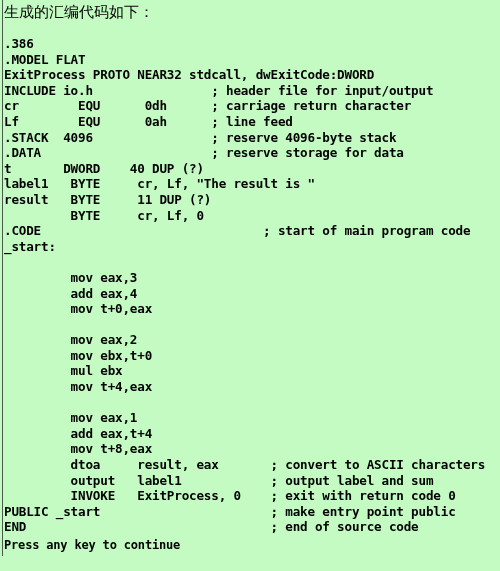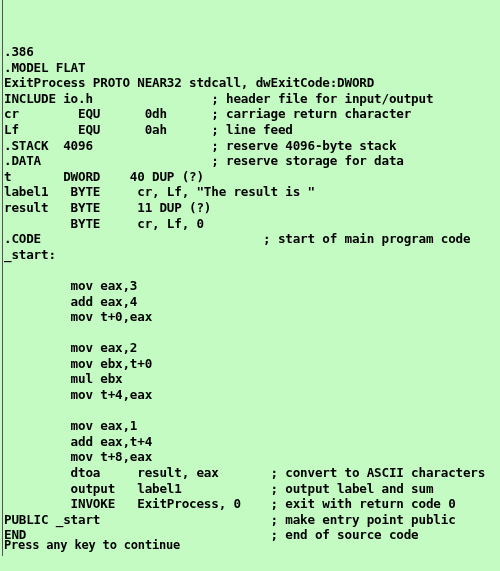--- a/index.html
+++ b/index.html
@@ -44,21 +44,20 @@
     position: absolute;
     left: 4px;
     top: 36px;
     font-family: "DejaVu Sans Mono", monospace;
     font-size: 12.6px;
     font-weight: bold;
     line-height: 15.6px;
     color: #000000;
     letter-spacing: -0.18px;
     white-space: pre;
-    margin-top: 8px;
   }
   .line {
     height: 15.6px;
     white-space: pre;
   }
   #footer {
     position: absolute;
     left: 4px;
     top: 538px;
     font-family: "DejaVu Sans Mono", monospace;
@@ -70,18 +69,19 @@
     white-space: pre;
   }
 </style>
 </head>
 <body>
 
 <div id="page">
 
   <div id="left-rule"></div>
 
+  <div id="header">生成的汇编代码如下：</div>
 
   <div id="code"><div class="line">.386</div><div class="line">.MODEL FLAT</div><div class="line">ExitProcess PROTO NEAR32 stdcall, dwExitCode:DWORD</div><div class="line">INCLUDE io.h                ; header file for input/output</div><div class="line">cr        EQU      0dh      ; carriage return character</div><div class="line">Lf        EQU      0ah      ; line feed</div><div class="line">.STACK  4096                ; reserve 4096-byte stack</div><div class="line">.DATA                       ; reserve storage for data</div><div class="line">t       DWORD    40 DUP (?)</div><div class="line">label1   BYTE     cr, Lf, "The result is "</div><div class="line">result   BYTE     11 DUP (?)</div><div class="line">         BYTE     cr, Lf, 0</div><div class="line">.CODE                              ; start of main program code</div><div class="line">_start:</div><div class="line"></div><div class="line">         mov eax,3</div><div class="line">         add eax,4</div><div class="line">         mov t+0,eax</div><div class="line"></div><div class="line">         mov eax,2</div><div class="line">         mov ebx,t+0</div><div class="line">         mul ebx</div><div class="line">         mov t+4,eax</div><div class="line"></div><div class="line">         mov eax,1</div><div class="line">         add eax,t+4</div><div class="line">         mov t+8,eax</div><div class="line">         dtoa     result, eax       ; convert to ASCII characters</div><div class="line">         output   label1            ; output label and sum</div><div class="line">         INVOKE   ExitProcess, 0    ; exit with return code 0</div><div class="line">PUBLIC _start                       ; make entry point public</div><div class="line">END                                 ; end of source code</div></div>
 
   <div id="footer">Press any key to continue</div>
 
 </div>
 
 </body></html>

